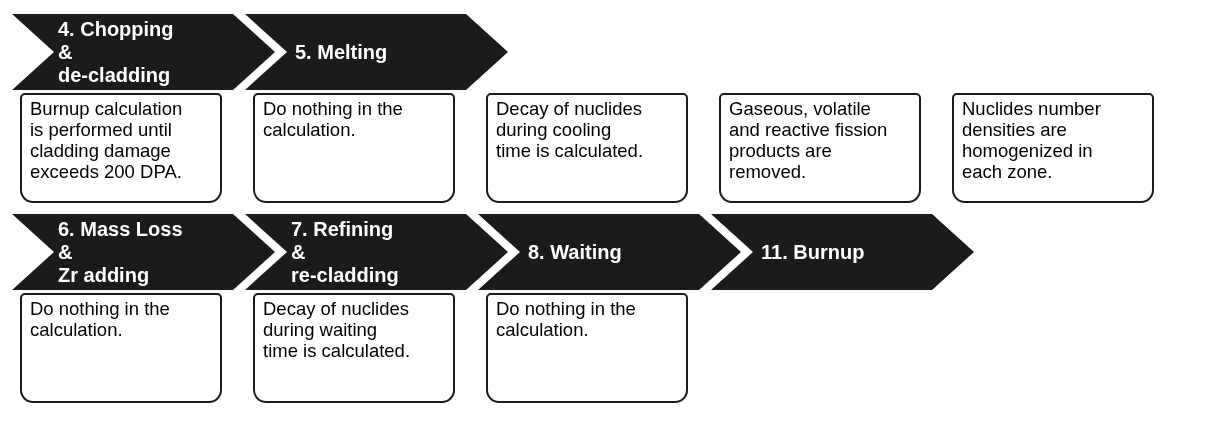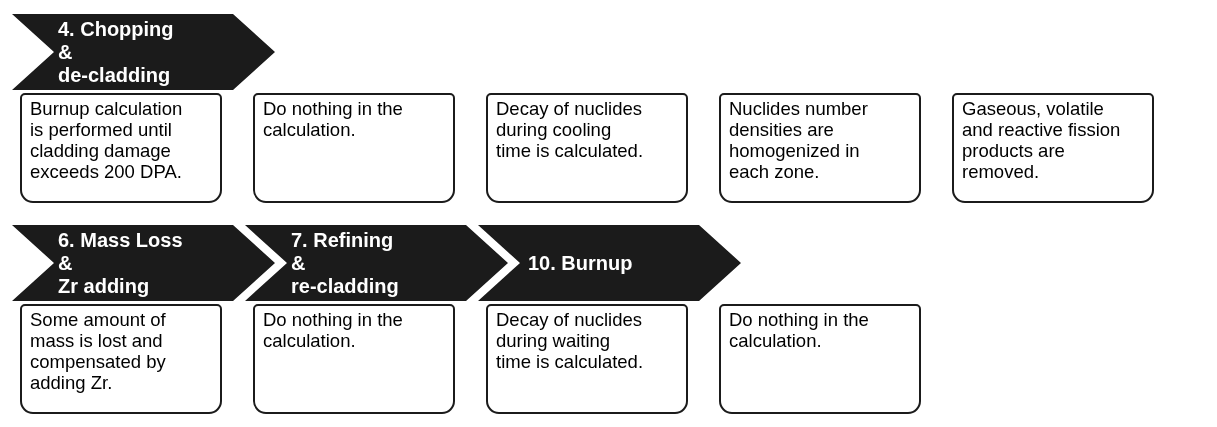--- a/index.html
+++ b/index.html
@@ -1,21 +1,21 @@
 <!DOCTYPE html>
 <html><head>
 <meta charset="utf-8">
 <style>
   html,body { margin:0; padding:0; background:#ffffff; }
   .page {
     width:1217px; height:427px; background:#ffffff; box-sizing:border-box;
     padding-top:14px; overflow:hidden; position:relative;
     font-family:"Liberation Sans", sans-serif;
   }
-  .flow-row + .flow-row { margin-top:22px; }
+  .flow-row + .flow-row { margin-top:11px; }
   .band { display:flex; height:76px; padding-left:12px; }
   .seg {
     flex:0 0 263px; width:263px; background:#1b1b1b; color:#ffffff;
     clip-path:polygon(0 0, calc(100% - 42px) 0, 100% 50%, calc(100% - 42px) 100%, 0 100%, 42px 50%);
     display:flex; align-items:center;
     font-weight:bold; font-size:20px; line-height:1.15;
   }
   .seg + .seg { margin-left:-30px; }
   .seg-title { padding-left:50px; white-space:pre-wrap; }
   .seg.center { justify-content:center; }
@@ -35,20 +35,23 @@
 
 <div class="page">
 
   <div class="flow-row">
     <div class="band">
       <div class="seg center">
         <div class="seg-title">4. Chopping
 &amp;
 de-cladding</div>
       </div>
+      <div class="seg">
+        <div class="seg-title">5. Melting</div>
+      </div>
     </div>
     <div class="boxes">
       <div class="box-slot">
         <div class="box">
           <div class="box-text">Burnup calculation
 is performed until
 cladding damage
 exceeds 200 DPA.</div>
         </div>
       </div>
@@ -60,62 +63,57 @@
       </div>
       <div class="box-slot">
         <div class="box">
           <div class="box-text">Decay of nuclides
 during cooling
 time is calculated.</div>
         </div>
       </div>
       <div class="box-slot">
         <div class="box">
+          <div class="box-text">Gaseous, volatile
+and reactive fission
+products are
+removed.</div>
+        </div>
+      </div>
+      <div class="box-slot">
+        <div class="box">
           <div class="box-text">Nuclides number
 densities are
 homogenized in
 each zone.</div>
-        </div>
-      </div>
-      <div class="box-slot">
-        <div class="box">
-          <div class="box-text">Gaseous, volatile
-and reactive fission
-products are
-removed.</div>
         </div>
       </div>
     </div>
   </div>
 
   <div class="flow-row">
     <div class="band">
       <div class="seg center">
         <div class="seg-title">6. Mass Loss
 &amp;
 Zr adding</div>
       </div>
       <div class="seg center">
         <div class="seg-title">7. Refining
 &amp;
 re-cladding</div>
       </div>
       <div class="seg">
-        <div class="seg-title">10. Burnup</div>
+        <div class="seg-title">8. Waiting</div>
+      </div>
+      <div class="seg">
+        <div class="seg-title">11. Burnup</div>
       </div>
     </div>
     <div class="boxes">
-      <div class="box-slot">
-        <div class="box">
-          <div class="box-text">Some amount of
-mass is lost and
-compensated by
-adding Zr.</div>
-        </div>
-      </div>
       <div class="box-slot">
         <div class="box">
           <div class="box-text">Do nothing in the
 calculation.</div>
         </div>
       </div>
       <div class="box-slot">
         <div class="box">
           <div class="box-text">Decay of nuclides
 during waiting

